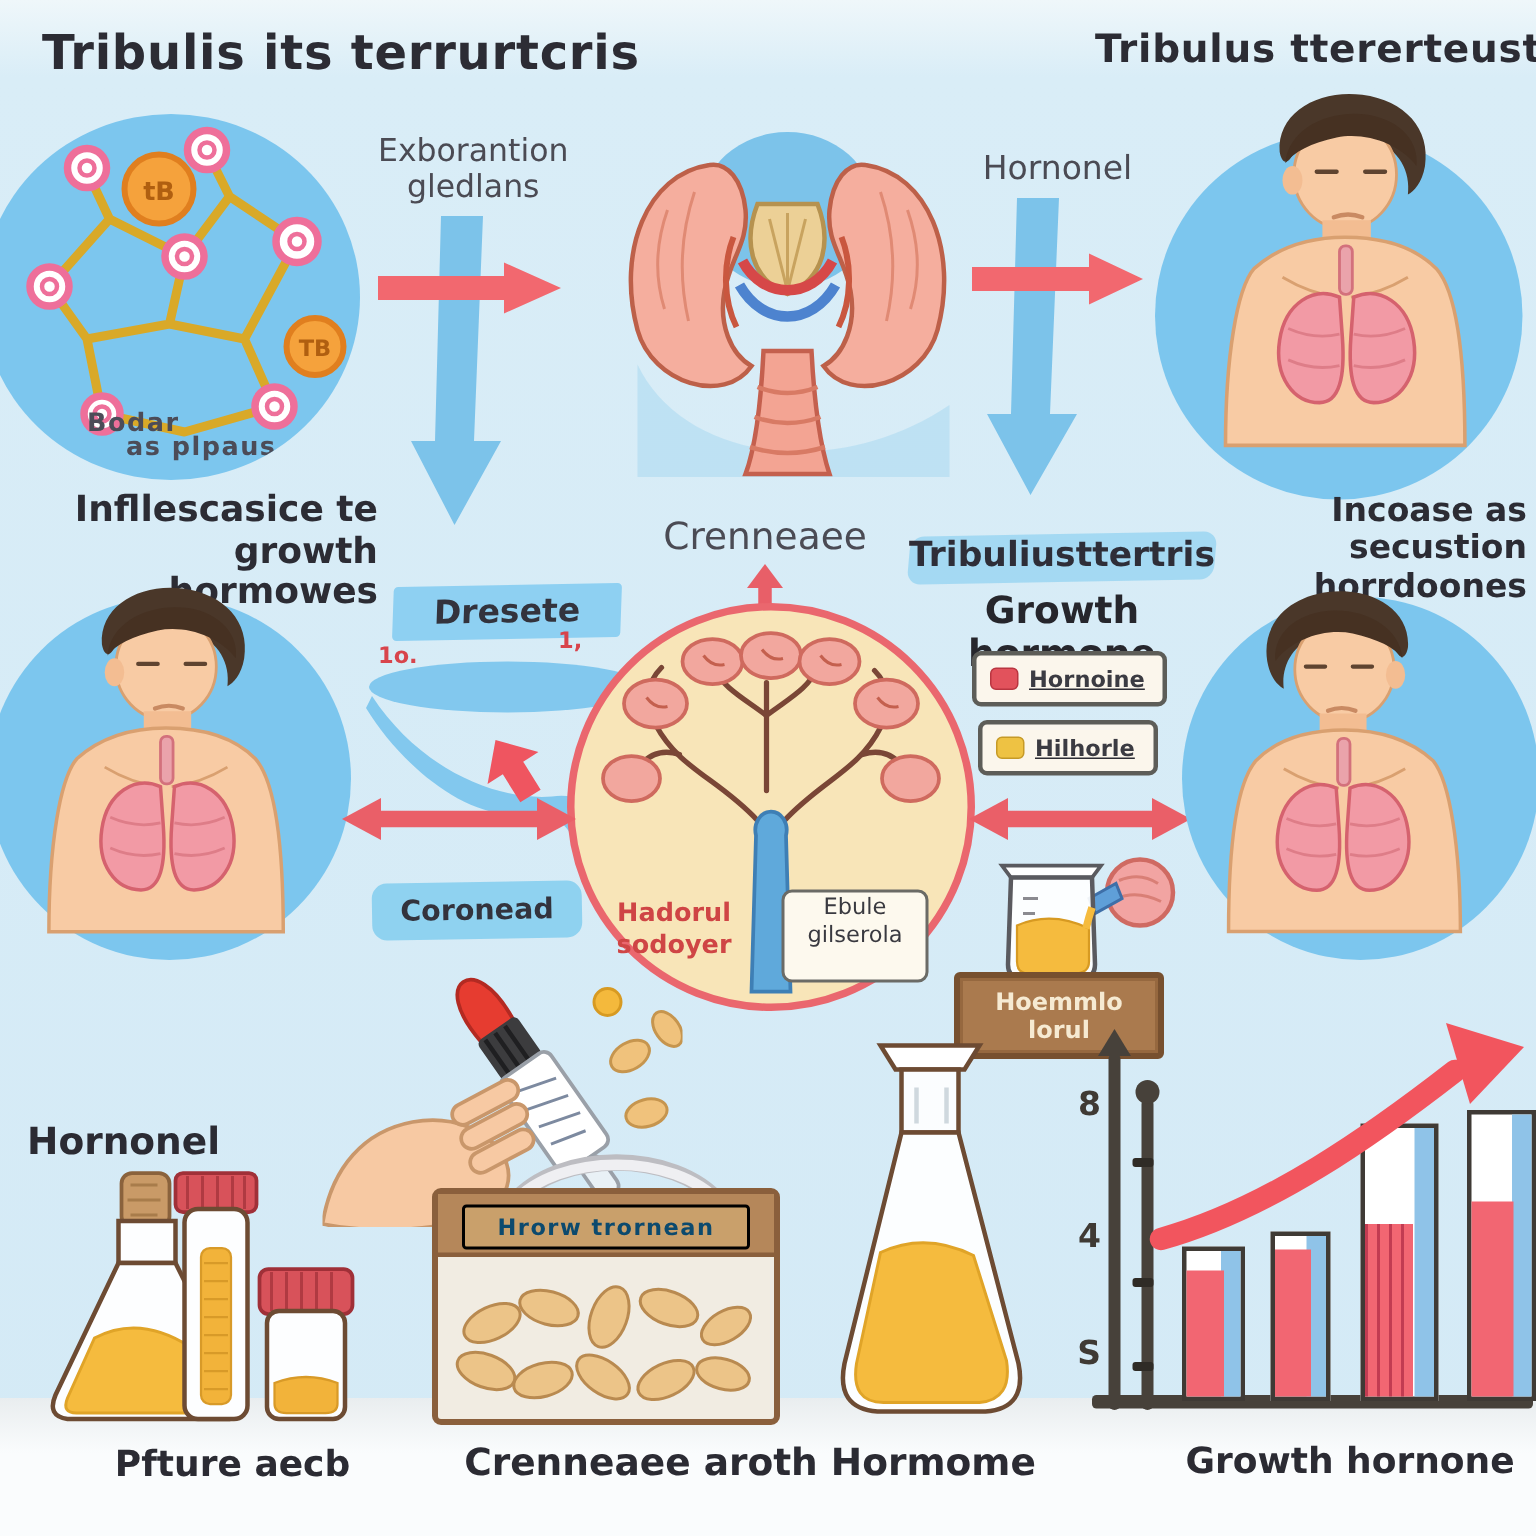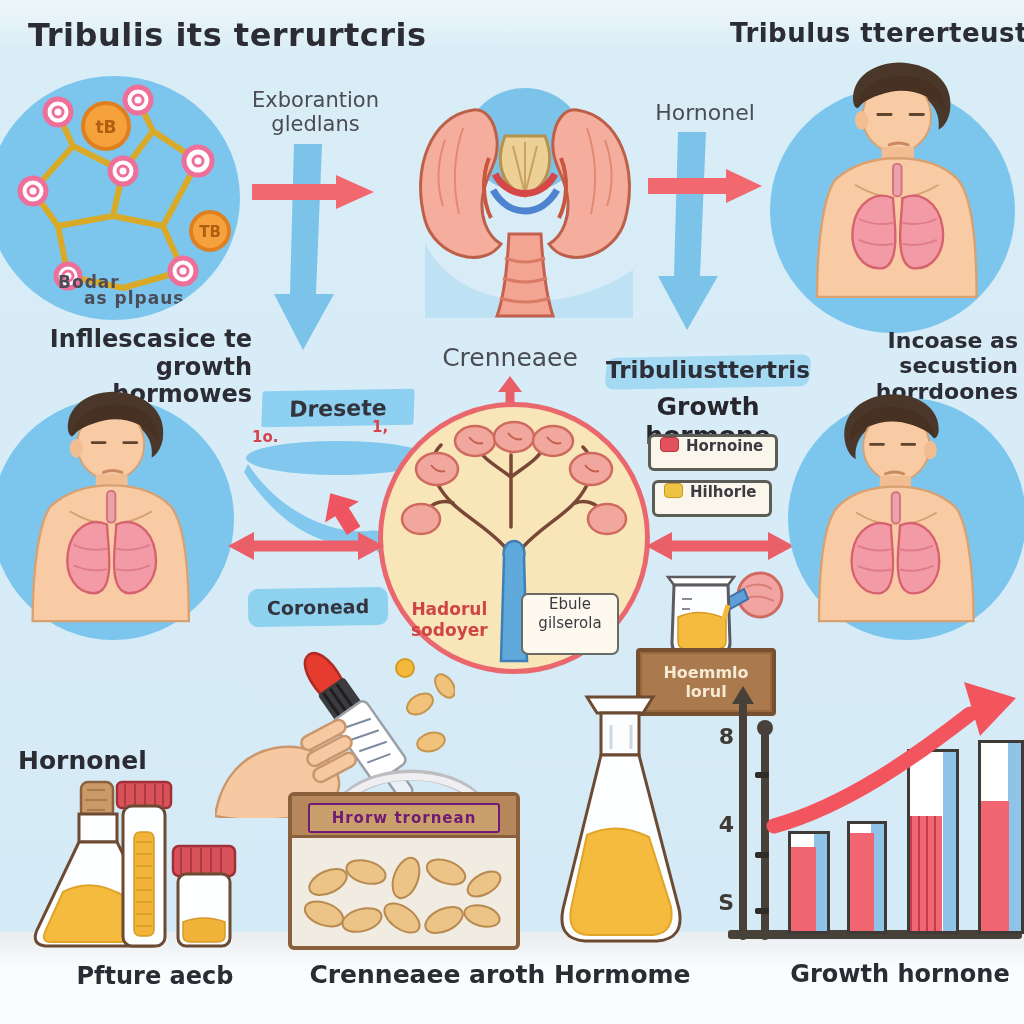--- a/index.html
+++ b/index.html
@@ -30,40 +30,40 @@
           font-size:22px;color:#33333d;font-weight:600;transform:skew(-3deg) rotate(-1deg);border-radius:3px;}
   .pill{background:#8fd2f0;border-radius:10px;display:flex;align-items:center;justify-content:center;
         font-size:19px;color:#33333d;font-weight:600;transform:rotate(-1deg);}
   .rednum{color:#d8444c;font-size:15px;font-weight:700;}
   
   .hl-wrap{left:606px;top:354px;width:204px;height:36px;}
   .hl-bg{position:absolute;left:0;top:2px;width:100%;height:32px;background:#9fd7f2;border-radius:9px;transform:skew(-6deg) rotate(-1deg);opacity:.9;}
   .hl-text{position:absolute;left:0;top:3px;width:100%;text-align:center;font-size:23px;font-weight:700;color:#2e2e38;}
   .gh-label{left:606px;top:392px;width:204px;text-align:center;font-size:25px;font-weight:700;color:#26262c;}
   
-  .legend-box{background:#fbf6ec;border:3px solid #5d5d58;border-radius:6px;display:flex;gap:7px;padding-left:9px;box-sizing:border-box;}
+  .legend-box{background:#fbf6ec;border:3px solid #5d5d58;border-radius:6px;display:flex;align-items:center;gap:7px;padding-left:9px;box-sizing:border-box;text-decoration:underline;}
   .legend-ic{width:17px;height:13px;border-radius:4px;flex:0 0 auto;}
   .legend-ic.red{background:#e2525c;border:1px solid #b93540;}
   .legend-ic.yellow{background:#eec243;border:1px solid #c69a27;}
   .legend-box span{font-size:15px;color:#3b3b42;font-weight:600;}
   
   .tree-circle{left:378px;top:402px;width:272px;height:272px;border-radius:50%;
                background:#f8e5b8;border:5px solid #ea676e;box-sizing:border-box;}
   .tree-red-text{position:absolute;left:28px;top:192px;color:#cf4545;font-size:17px;font-weight:700;line-height:1.25;text-align:center;}
   .tree-box{position:absolute;left:138px;top:186px;width:94px;height:58px;background:#fdf9ee;border:2px solid#6b6b66;border-radius:7px;
             display:flex;flex-direction:column;align-items:center;font-size:15px;color:#3a3a40;line-height:1.25;}
   
-  .sign{left:636px;top:648px;width:140px;height:68px;background:#aa7a4e;border:4px solid #77502f;border-radius:4px;
+  .sign{left:636px;top:648px;width:140px;height:58px;background:#aa7a4e;border:4px solid #77502f;border-radius:4px;
         box-sizing:border-box;display:flex;flex-direction:column;align-items:center;justify-content:center;
         color:#f6ead2;font-size:16px;font-weight:700;line-height:1.2;box-shadow:inset 0 0 0 2px #96683f;}
   
   .seedbox{left:288px;top:792px;width:232px;height:158px;background:#f1ece2;border:4px solid #8a5f3c;border-radius:6px;box-sizing:border-box;}
   .seedbox-top{position:absolute;left:0;top:0;width:100%;height:42px;background:#b5875a;border-bottom:3px solid #8a5f3c;box-sizing:border-box;}
-  .seedbox-label{position:absolute;left:16px;top:7px;right:16px;height:26px;background:#c9a06b;border:2px solid #701a75;border-radius:3px;
-                 display:flex;align-items:center;justify-content:center;font-size:15px;font-weight:700;color:#701a75;letter-spacing:1px;}
+  .seedbox-label{position:absolute;left:16px;top:7px;right:16px;height:26px;background:#c9a06b;border:2px solid #000000;border-radius:3px;
+                 display:flex;align-items:center;justify-content:center;font-size:15px;font-weight:700;color:#0c4a6e;letter-spacing:1px;}
   
   .chart{left:700px;top:660px;width:324px;height:290px;}
   .axis-v{position:absolute;width:8px;background:#47413a;border-radius:4px;}
   .axis-v1{left:39px;top:42px;height:238px;}
   .axis-v2{left:61px;top:72px;height:208px;}
   .axis-v1::before{content:"";position:absolute;left:-7px;top:-16px;border-left:11px solid transparent;border-right:11px solid transparent;border-bottom:18px solid #47413a;}
   .axis-v2::before{content:"";position:absolute;left:-4px;top:-12px;width:16px;height:16px;border-radius:50%;background:#47413a;}
   .axis-h{position:absolute;left:28px;top:270px;width:294px;height:9px;background:#47413a;border-radius:3px;}
   .tick{position:absolute;left:55px;width:14px;height:6px;background:#2f2b26;border-radius:2px;}
   .ticklab{position:absolute;left:8px;width:26px;text-align:right;font-size:22px;color:#3f3a34;font-weight:600;}

